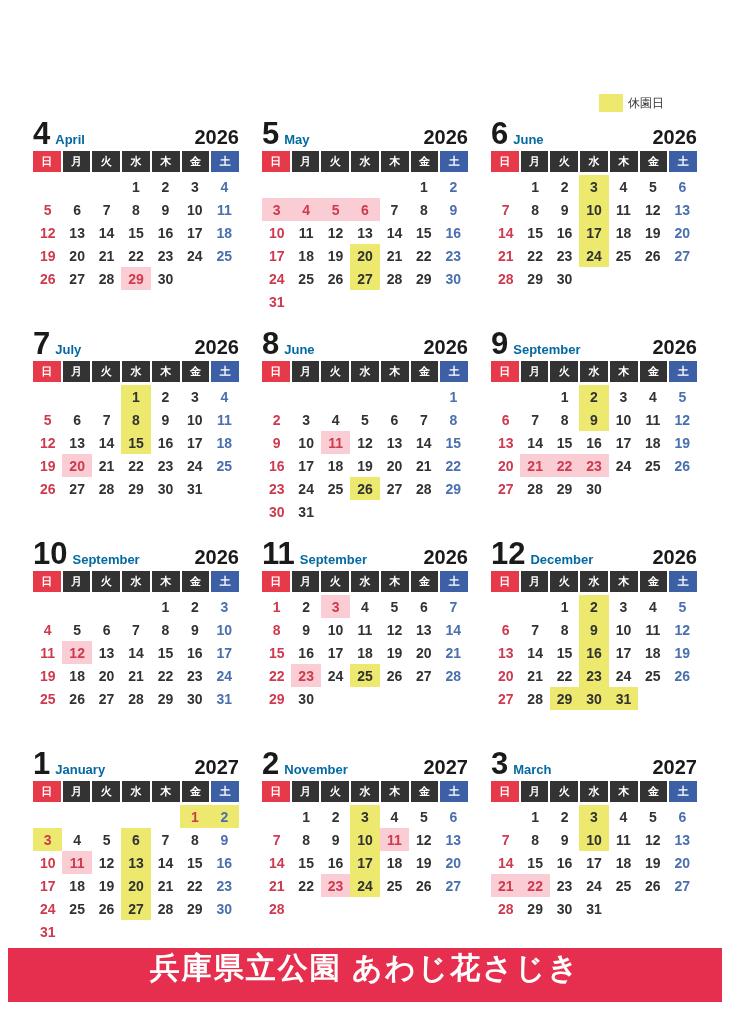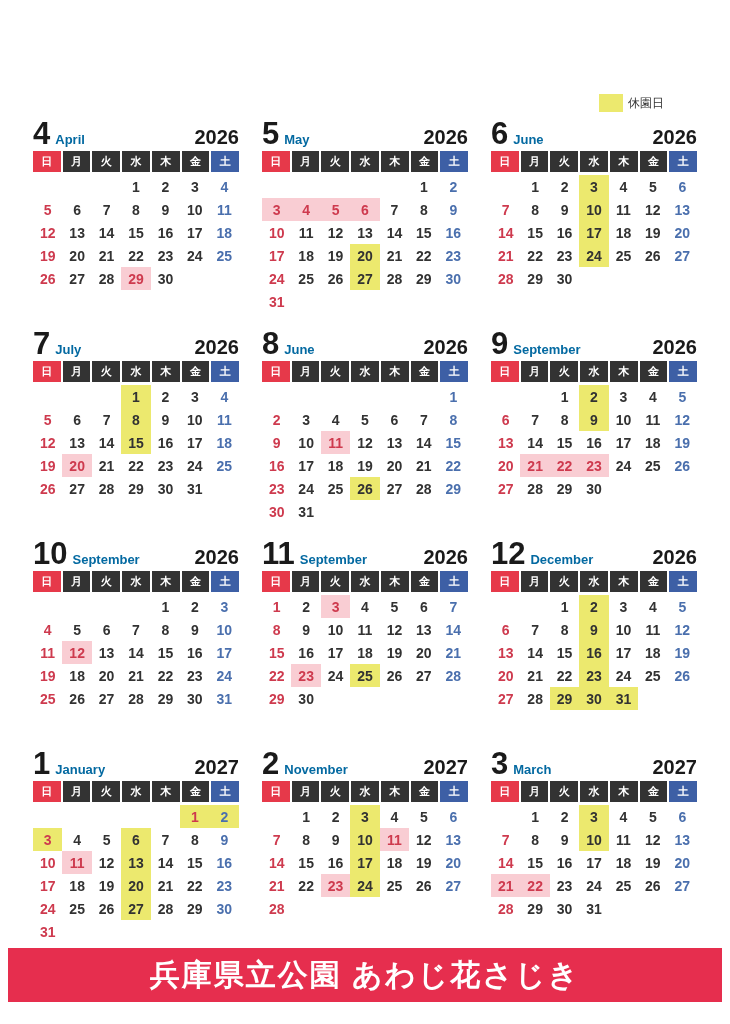--- a/index.html
+++ b/index.html
@@ -46,21 +46,21 @@
   }
   .dcell.sun { color:var(--sunday-red); }
   .dcell.sat { color:var(--saturday-blue); }
   .dcell.hol { color:var(--sunday-red); background:var(--holiday-pink); }
   .dcell.closed { background:var(--closed-yellow); }
   .dcell.closed.hol { background:var(--closed-yellow); color:var(--sunday-red); }
 
   .footer {
     position:absolute; left:8px; right:8px; top:948px; height:54px;
     background:var(--banner-red); color:#fff;
-    display:flex; align-items:center; justify-content:center;
+    display:flex; justify-content:center;
     font-size:30px; font-weight:bold; letter-spacing:2px;
   }
 </style>
 </head>
 <body>
 
 <div class="page">
 
   <div class="legend">
     <span class="swatch" style="background: rgb(236, 233, 110);"></span>

